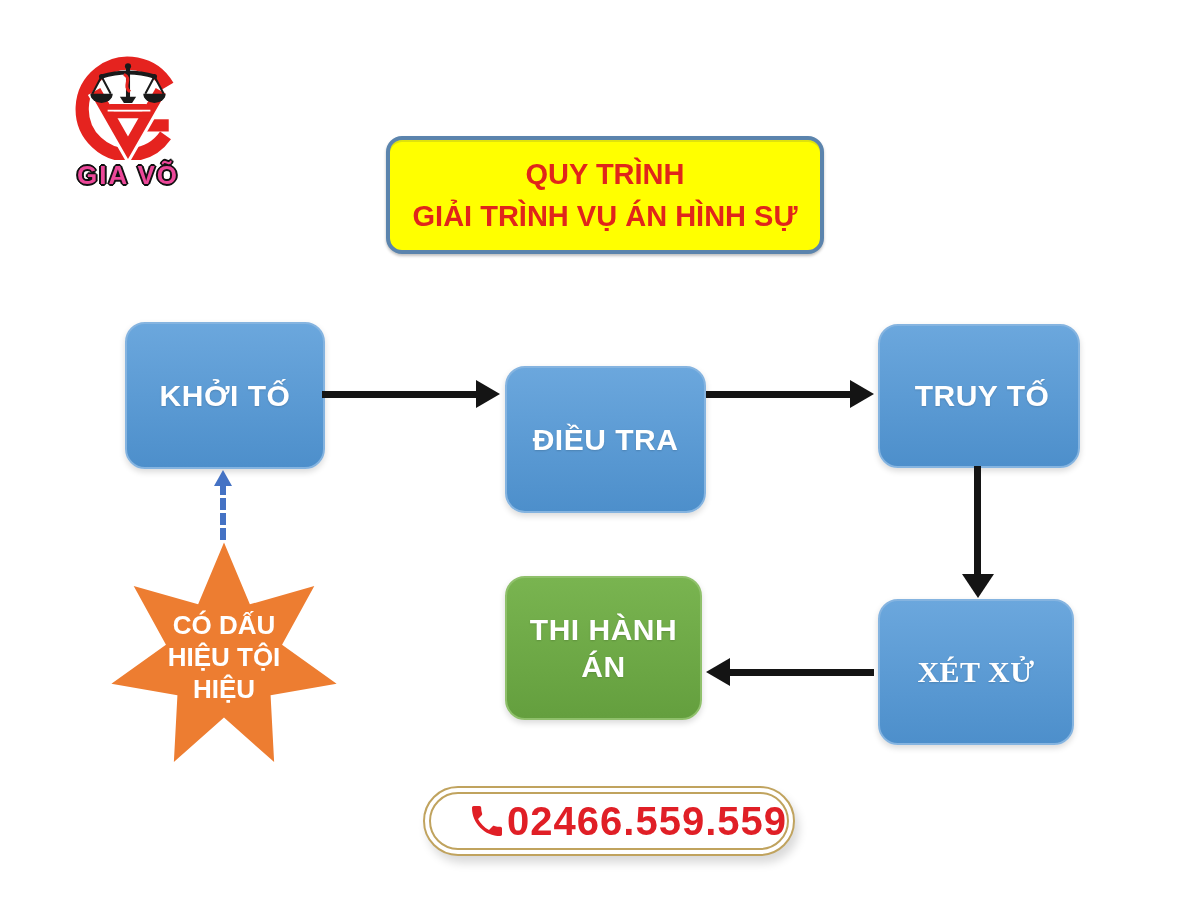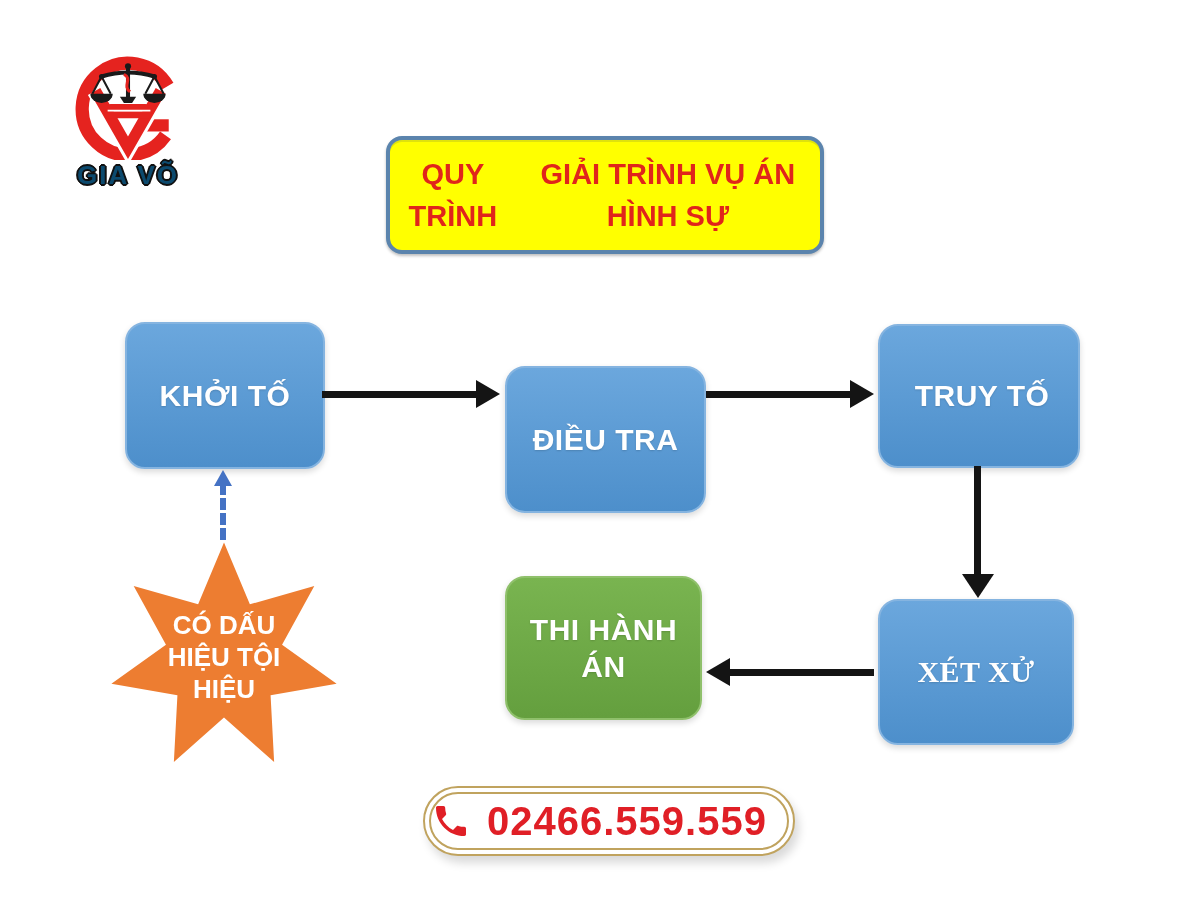--- a/index.html
+++ b/index.html
@@ -3,29 +3,29 @@
 <meta charset="utf-8">
 <style>
   html,body{margin:0;padding:0;background:#fff;}
   .canvas{position:relative;width:1200px;height:900px;background:#ffffff;overflow:hidden;
           font-family:"Liberation Sans","DejaVu Sans",sans-serif;}
 
   
   .logo{position:absolute;left:70px;top:48px;width:116px;height:148px;}
   .logo svg{display:block;}
   .logo-text{position:absolute;left:-8px;top:112px;width:132px;text-align:center;
-             font-size:26px;font-weight:bold;letter-spacing:2px;color:#0c4a6e;
+             font-size:26px;font-weight:bold;letter-spacing:2px;color:#ec4899;
              text-shadow:-2px 0 #111,2px 0 #111,0 -2px #111,0 2px #111,
                          -1px -1px #111,1px 1px #111,-1px 1px #111,1px -1px #111;}
 
   
   .title-box{position:absolute;left:386px;top:136px;width:430px;height:110px;
              background:#ffff00;border:4px solid #5b84ad;border-radius:16px;
              box-shadow:0 2px 3px rgba(0,0,0,.25), inset 0 2px 0 rgba(40,60,90,.15);
-             display:flex;align-items:center;justify-content:center;
+             display:flex;flex-direction:column;align-items:center;justify-content:center;
              color:#e0251b;font-weight:bold;font-size:29px;line-height:1.45;text-align:center;}
 
   
   .box{position:absolute;border-radius:20px;display:flex;align-items:center;justify-content:center;
        color:#fff;font-weight:bold;font-size:30px;text-align:center;line-height:1.25;
        letter-spacing:.5px;text-shadow:0 1px 2px rgba(0,0,0,.15);
        box-shadow:0 3px 6px rgba(0,0,0,.15);}
   .blue{background:linear-gradient(180deg,#6ba7dd 0%,#4d8fcb 100%);border:2px solid #85b4e0;}
   .green{background:linear-gradient(180deg,#79b450 0%,#649f3e 100%);border:2px solid #8fc06b;}
   .box-khoito{left:125px;top:322px;width:196px;height:143px;}
@@ -66,21 +66,21 @@
   .starburst svg{position:absolute;left:0;top:0;}
   .starburst-text{position:absolute;left:0;top:0;width:240px;height:240px;
                   display:flex;flex-direction:column;align-items:center;justify-content:center;
                   color:#fff;font-weight:bold;font-size:26px;line-height:1.22;text-align:center;}
 
   
   .phone-badge{position:absolute;left:423px;top:786px;width:372px;height:70px;
                background:#fff;border:2px solid #c0a35e;border-radius:36px;
                box-shadow:4px 7px 10px rgba(0,0,0,.15);padding:4px;box-sizing:border-box;cursor:pointer;}
   .phone-inner{width:100%;height:100%;border:2px solid #c0a35e;border-radius:29px;box-sizing:border-box;
-               display:flex;align-items:center;justify-content:flex-start;gap:16px;background:#fff;}
+               display:flex;align-items:center;justify-content:flex-end;background:#fff;}
   .phone-number{color:#e01f26;font-weight:bold;font-size:40px;letter-spacing:1px;}
 </style>
 </head>
 <body>
 
 <div class="canvas">
 
   <div class="logo">
     <svg width="116" height="112" viewBox="0 0 112 110">
 

